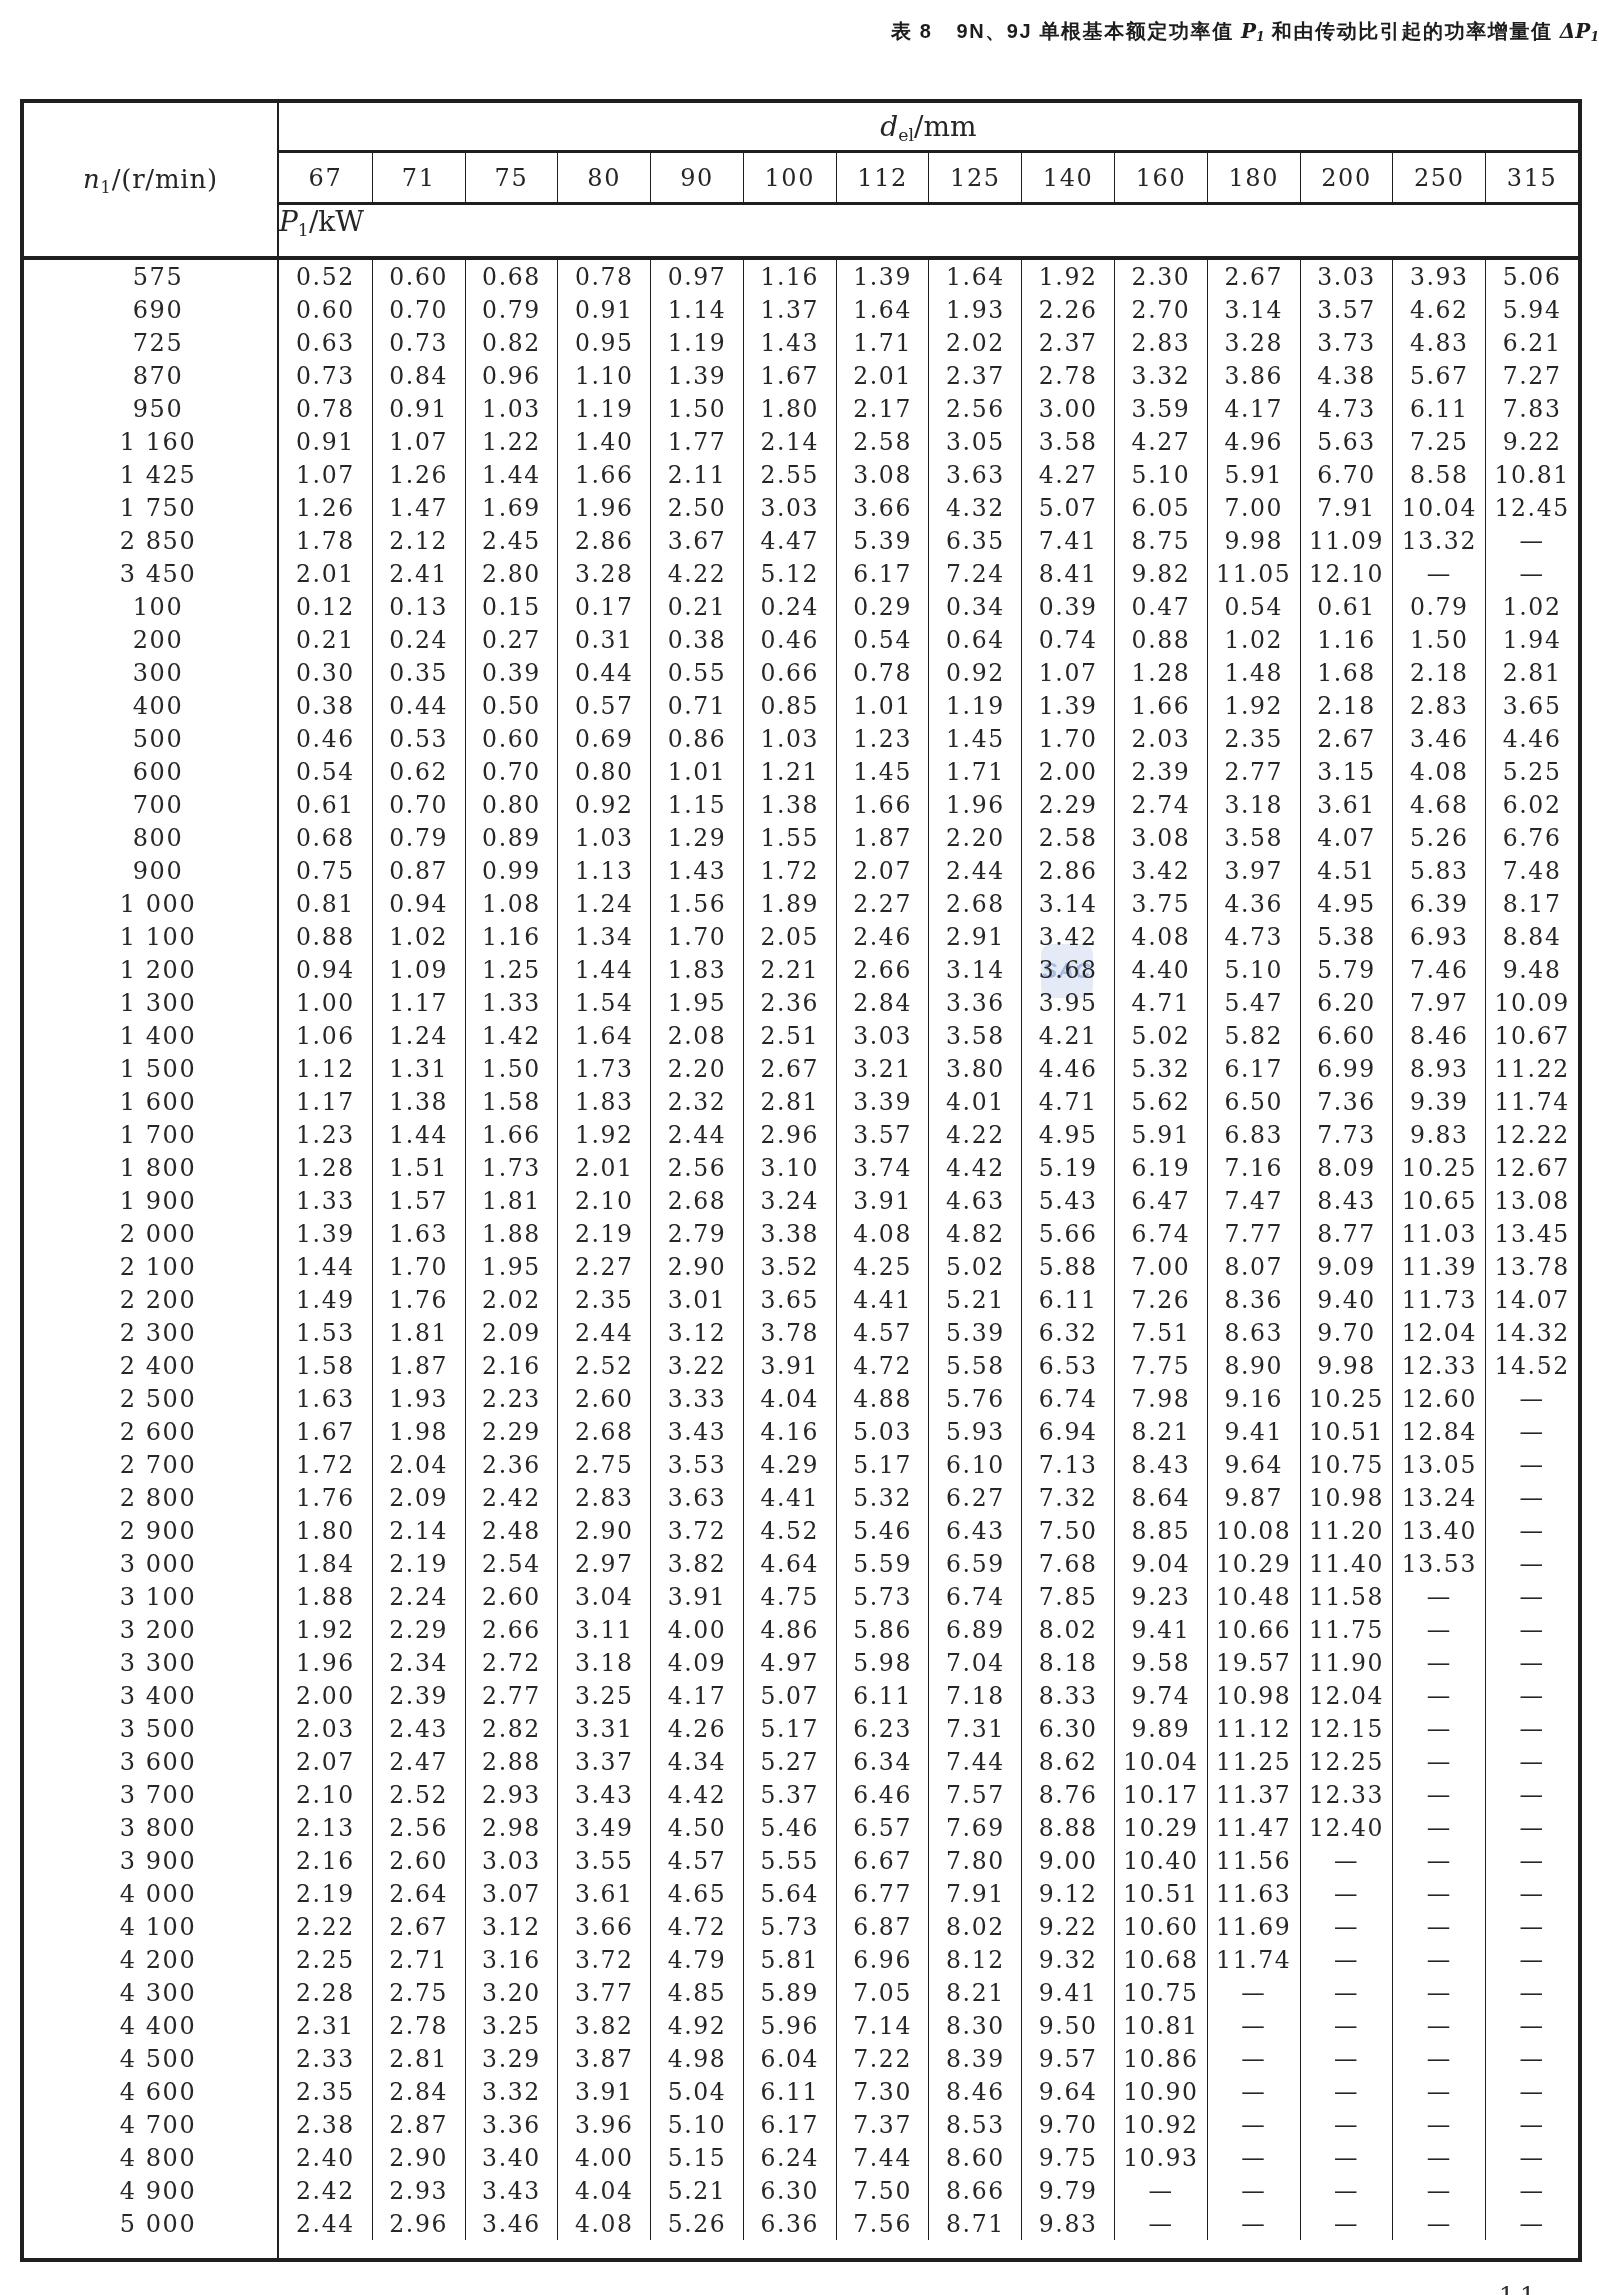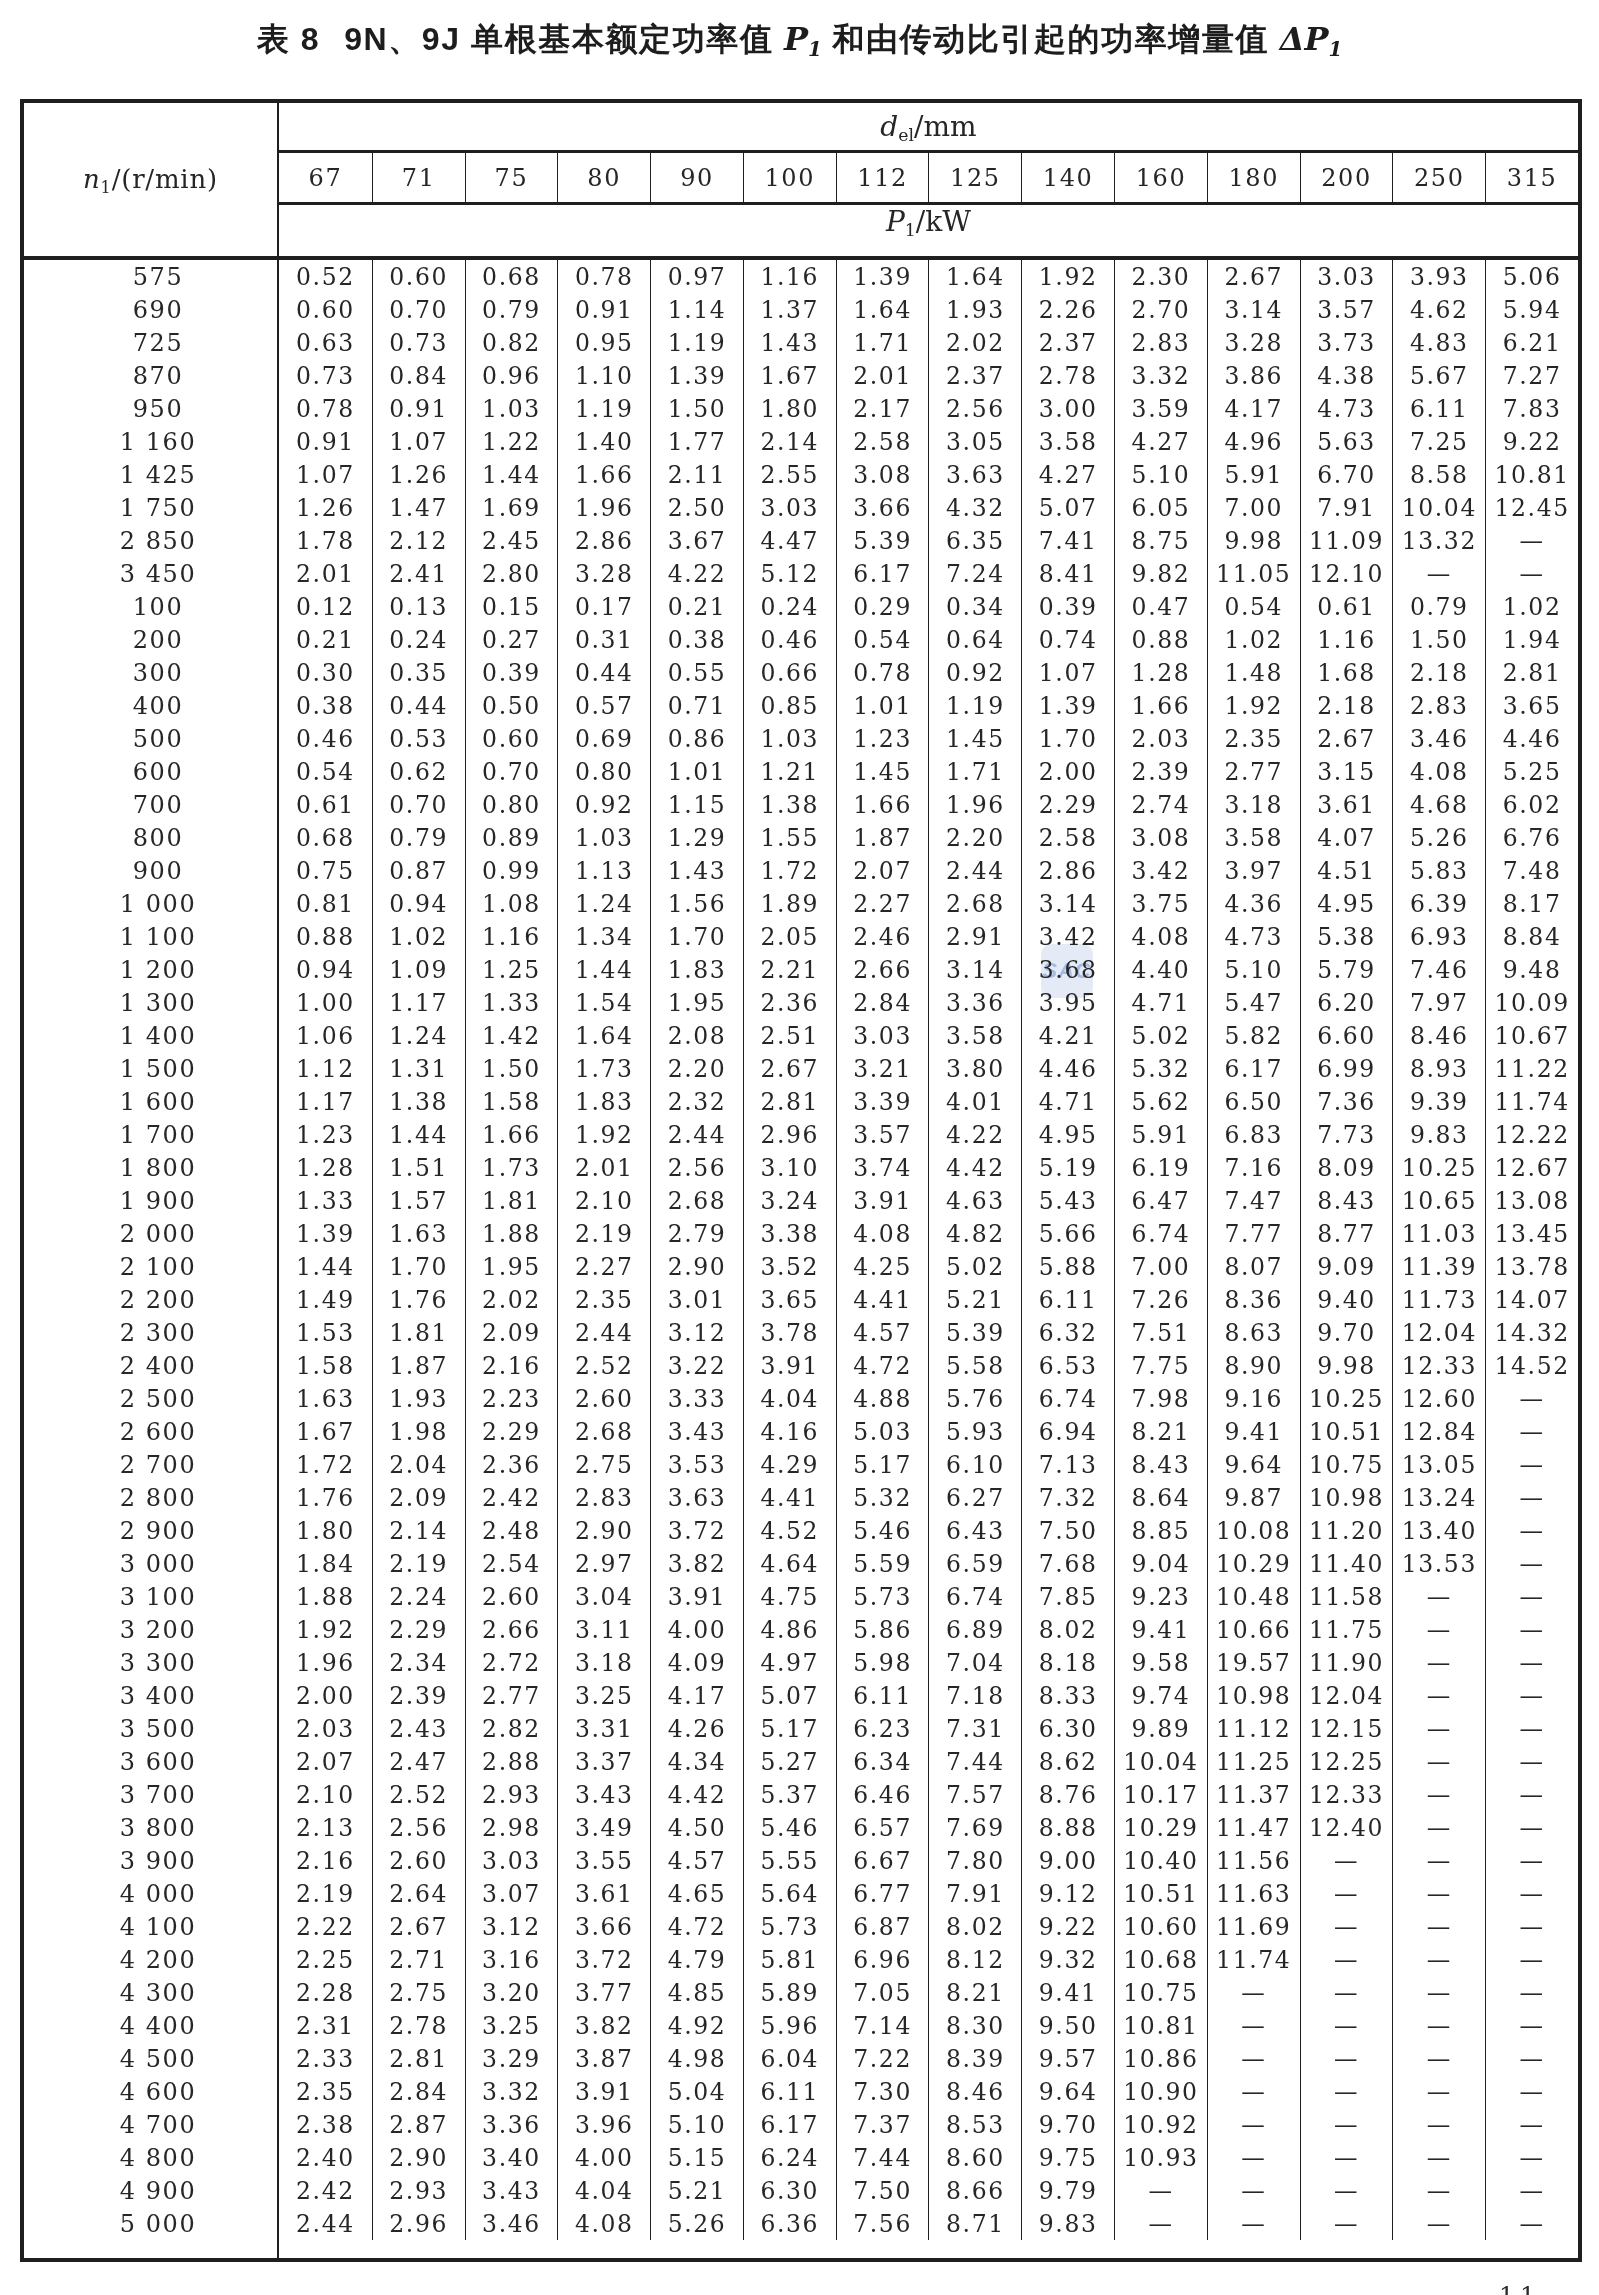--- a/index.html
+++ b/index.html
@@ -2,23 +2,23 @@
 <html style="font-size:13px"><head>
 <meta charset="utf-8">
 <style>
   html,body{margin:0;padding:0;}
   body{
     width:1599px;height:2295px;position:relative;overflow:hidden;
     background:#ffffff;color:#262626;
     font-family:"DejaVu Serif","Liberation Serif",serif;
   }
   .title{
-    position:absolute;top:18px;left:0;width:100%;text-align:center;
+    position:absolute;top:18px;left:0;width:100%;text-align:right;
     font-family:"Liberation Sans","DejaVu Sans",sans-serif;
-    font-weight:bold;font-size:32px;color:#1d1d1d;letter-spacing:1.6px;white-space:nowrap;
+    font-weight:bold;font-size:20px;color:#1d1d1d;letter-spacing:1.6px;white-space:nowrap;
   }
   .title .tno{margin-right:24px;}
   .tvar{font-family:"DejaVu Serif",serif;font-style:italic;font-weight:600;letter-spacing:0;}
   .tsub{font-size:0.62em;position:relative;top:0.28em;font-weight:600;}
   .watermark{
     position:absolute;left:1041px;top:944px;width:52px;height:54px;
     background:rgba(120,155,215,0.20);border-radius:10px;
     display:flex;align-items:center;justify-content:center;
     font-family:"Liberation Sans",sans-serif;font-style:italic;font-weight:bold;
     font-size:22px;color:rgba(90,128,200,0.45);letter-spacing:0.8px;
@@ -42,21 +42,21 @@
     height:52px;box-sizing:border-box;border-bottom:3.2px solid #1f1f1f;
     display:grid;grid-template-columns:repeat(14,1fr);
   }
   .diam-cell{
     display:flex;align-items:center;justify-content:center;
     font-size:24px;letter-spacing:1.6px;border-left:1.6px solid #1f1f1f;
   }
   .diam-cell.nl{border-left:none;}
   .p1row{
     height:32px;box-sizing:border-box;
-    display:flex;align-items:center;justify-content:center;font-size:28px;
+    display:flex;align-items:center;font-size:28px;
   }
   .bdy{
     display:grid;grid-template-columns:255px 1fr;
     border-top:4px solid #1f1f1f;box-sizing:border-box;
     height:calc(100% - 153px);
   }
   .n1col{border-right:2.4px solid #1f1f1f;display:flex;flex-direction:column;}
   .n1v{
     height:33px;display:flex;align-items:center;justify-content:center;
     font-size:24px;letter-spacing:1.6px;padding-left:15px;

